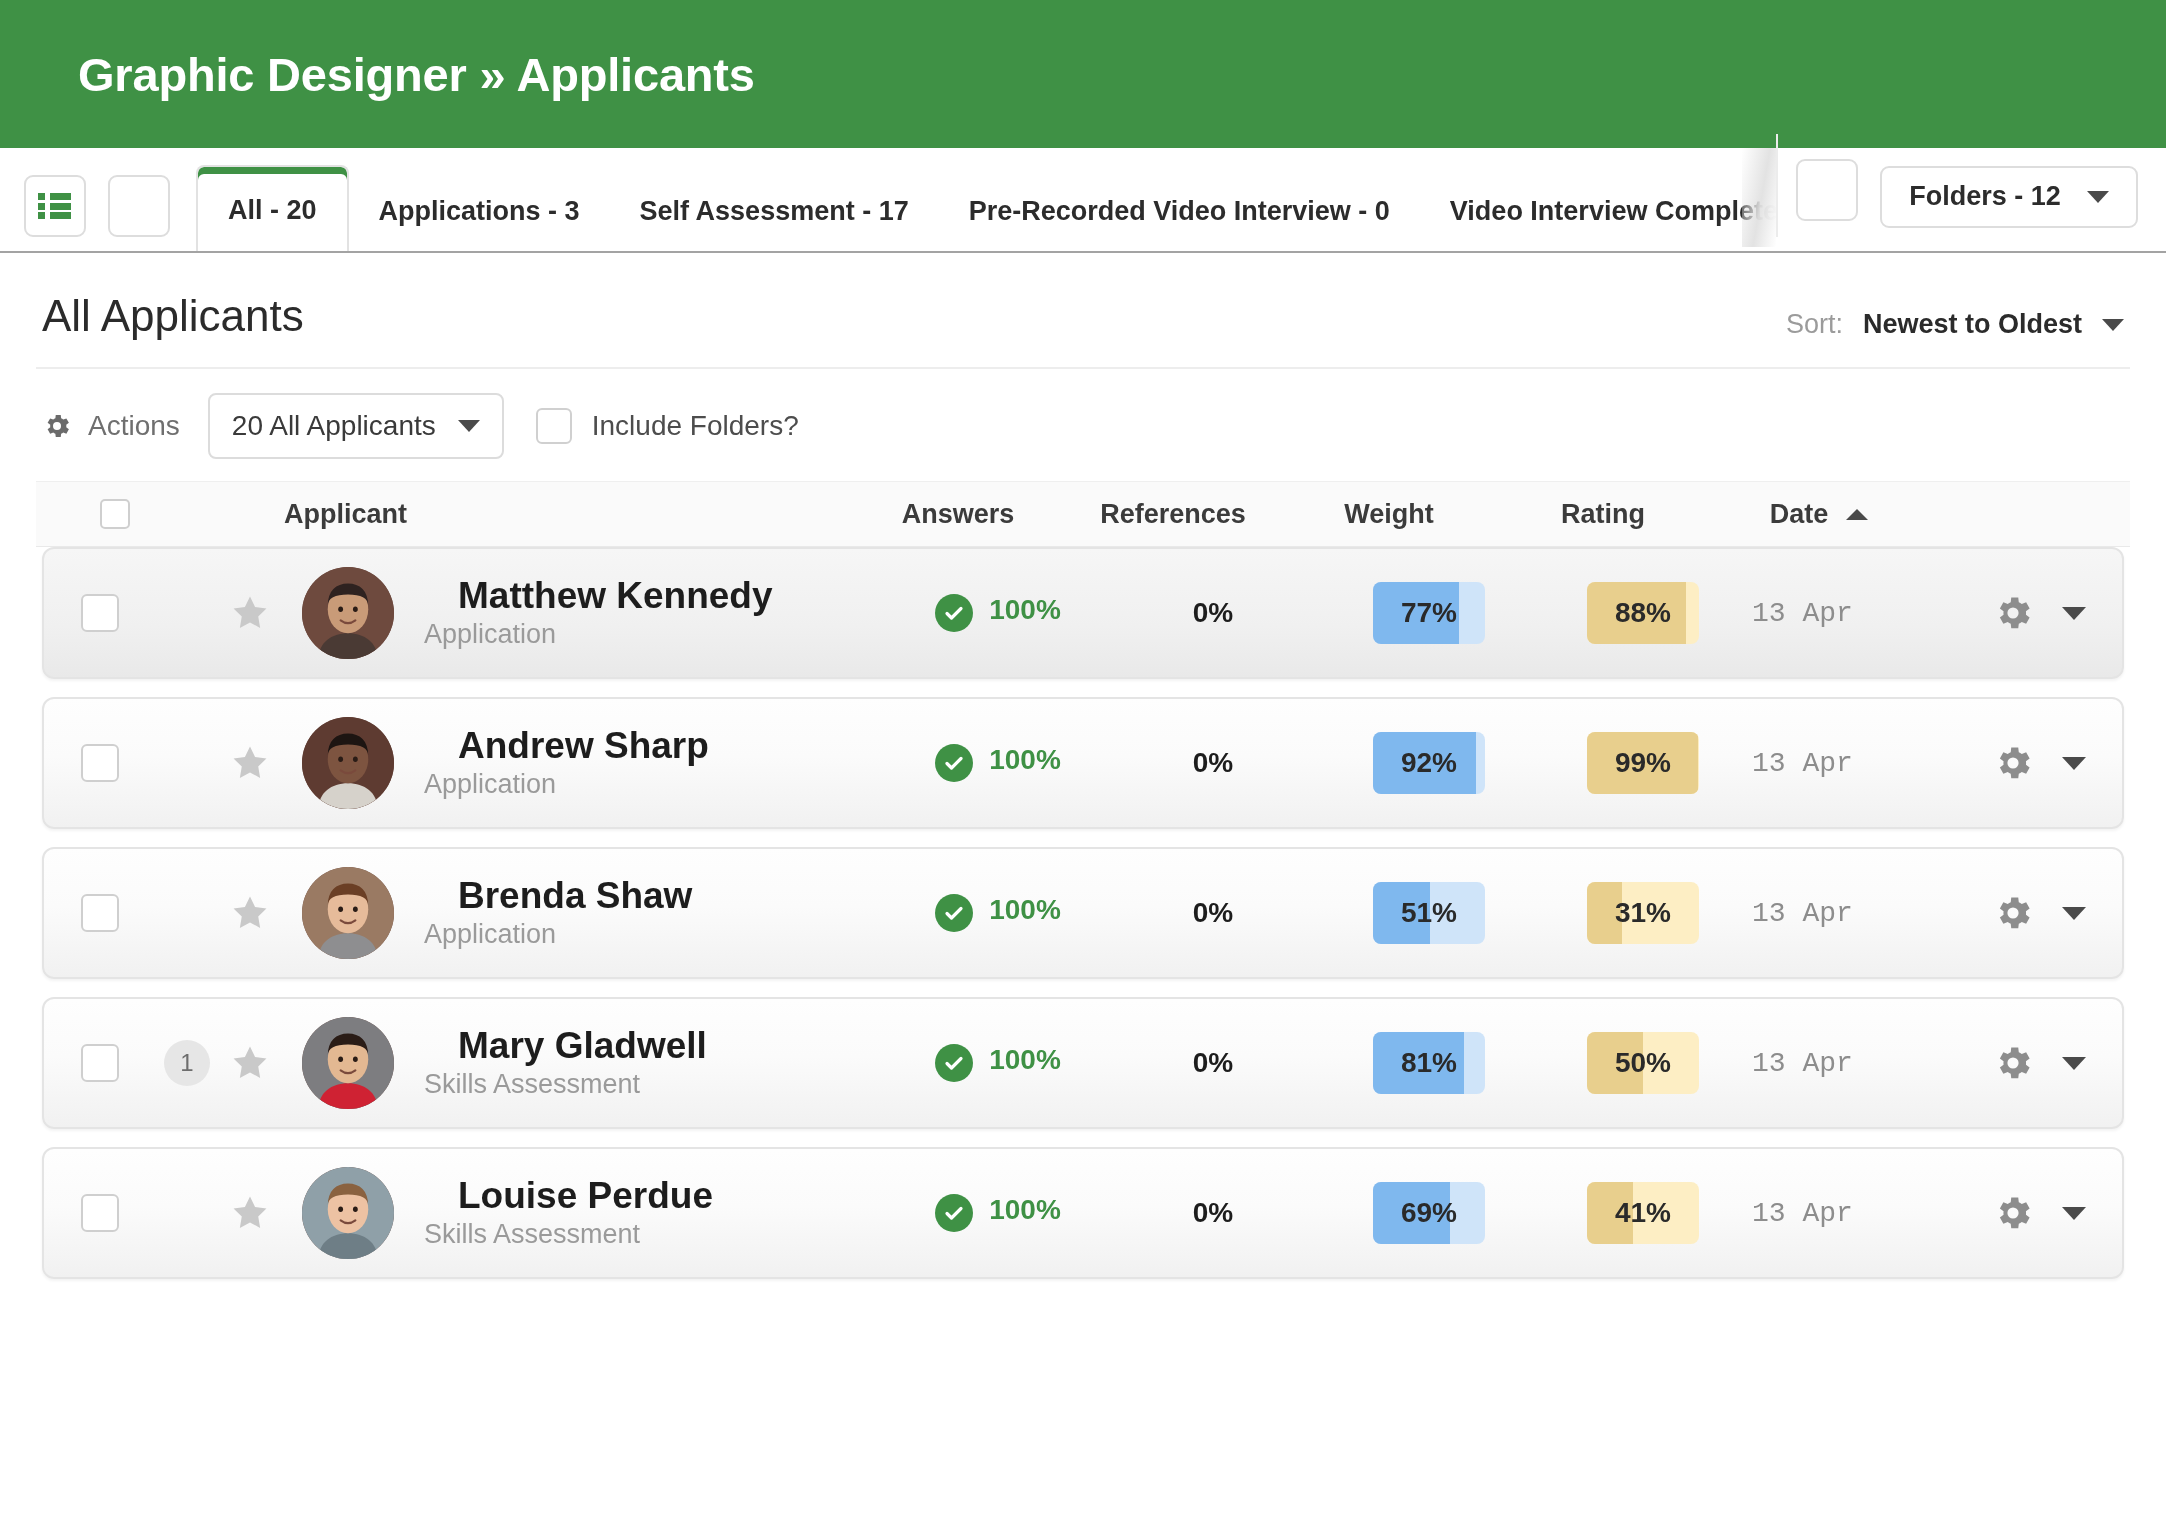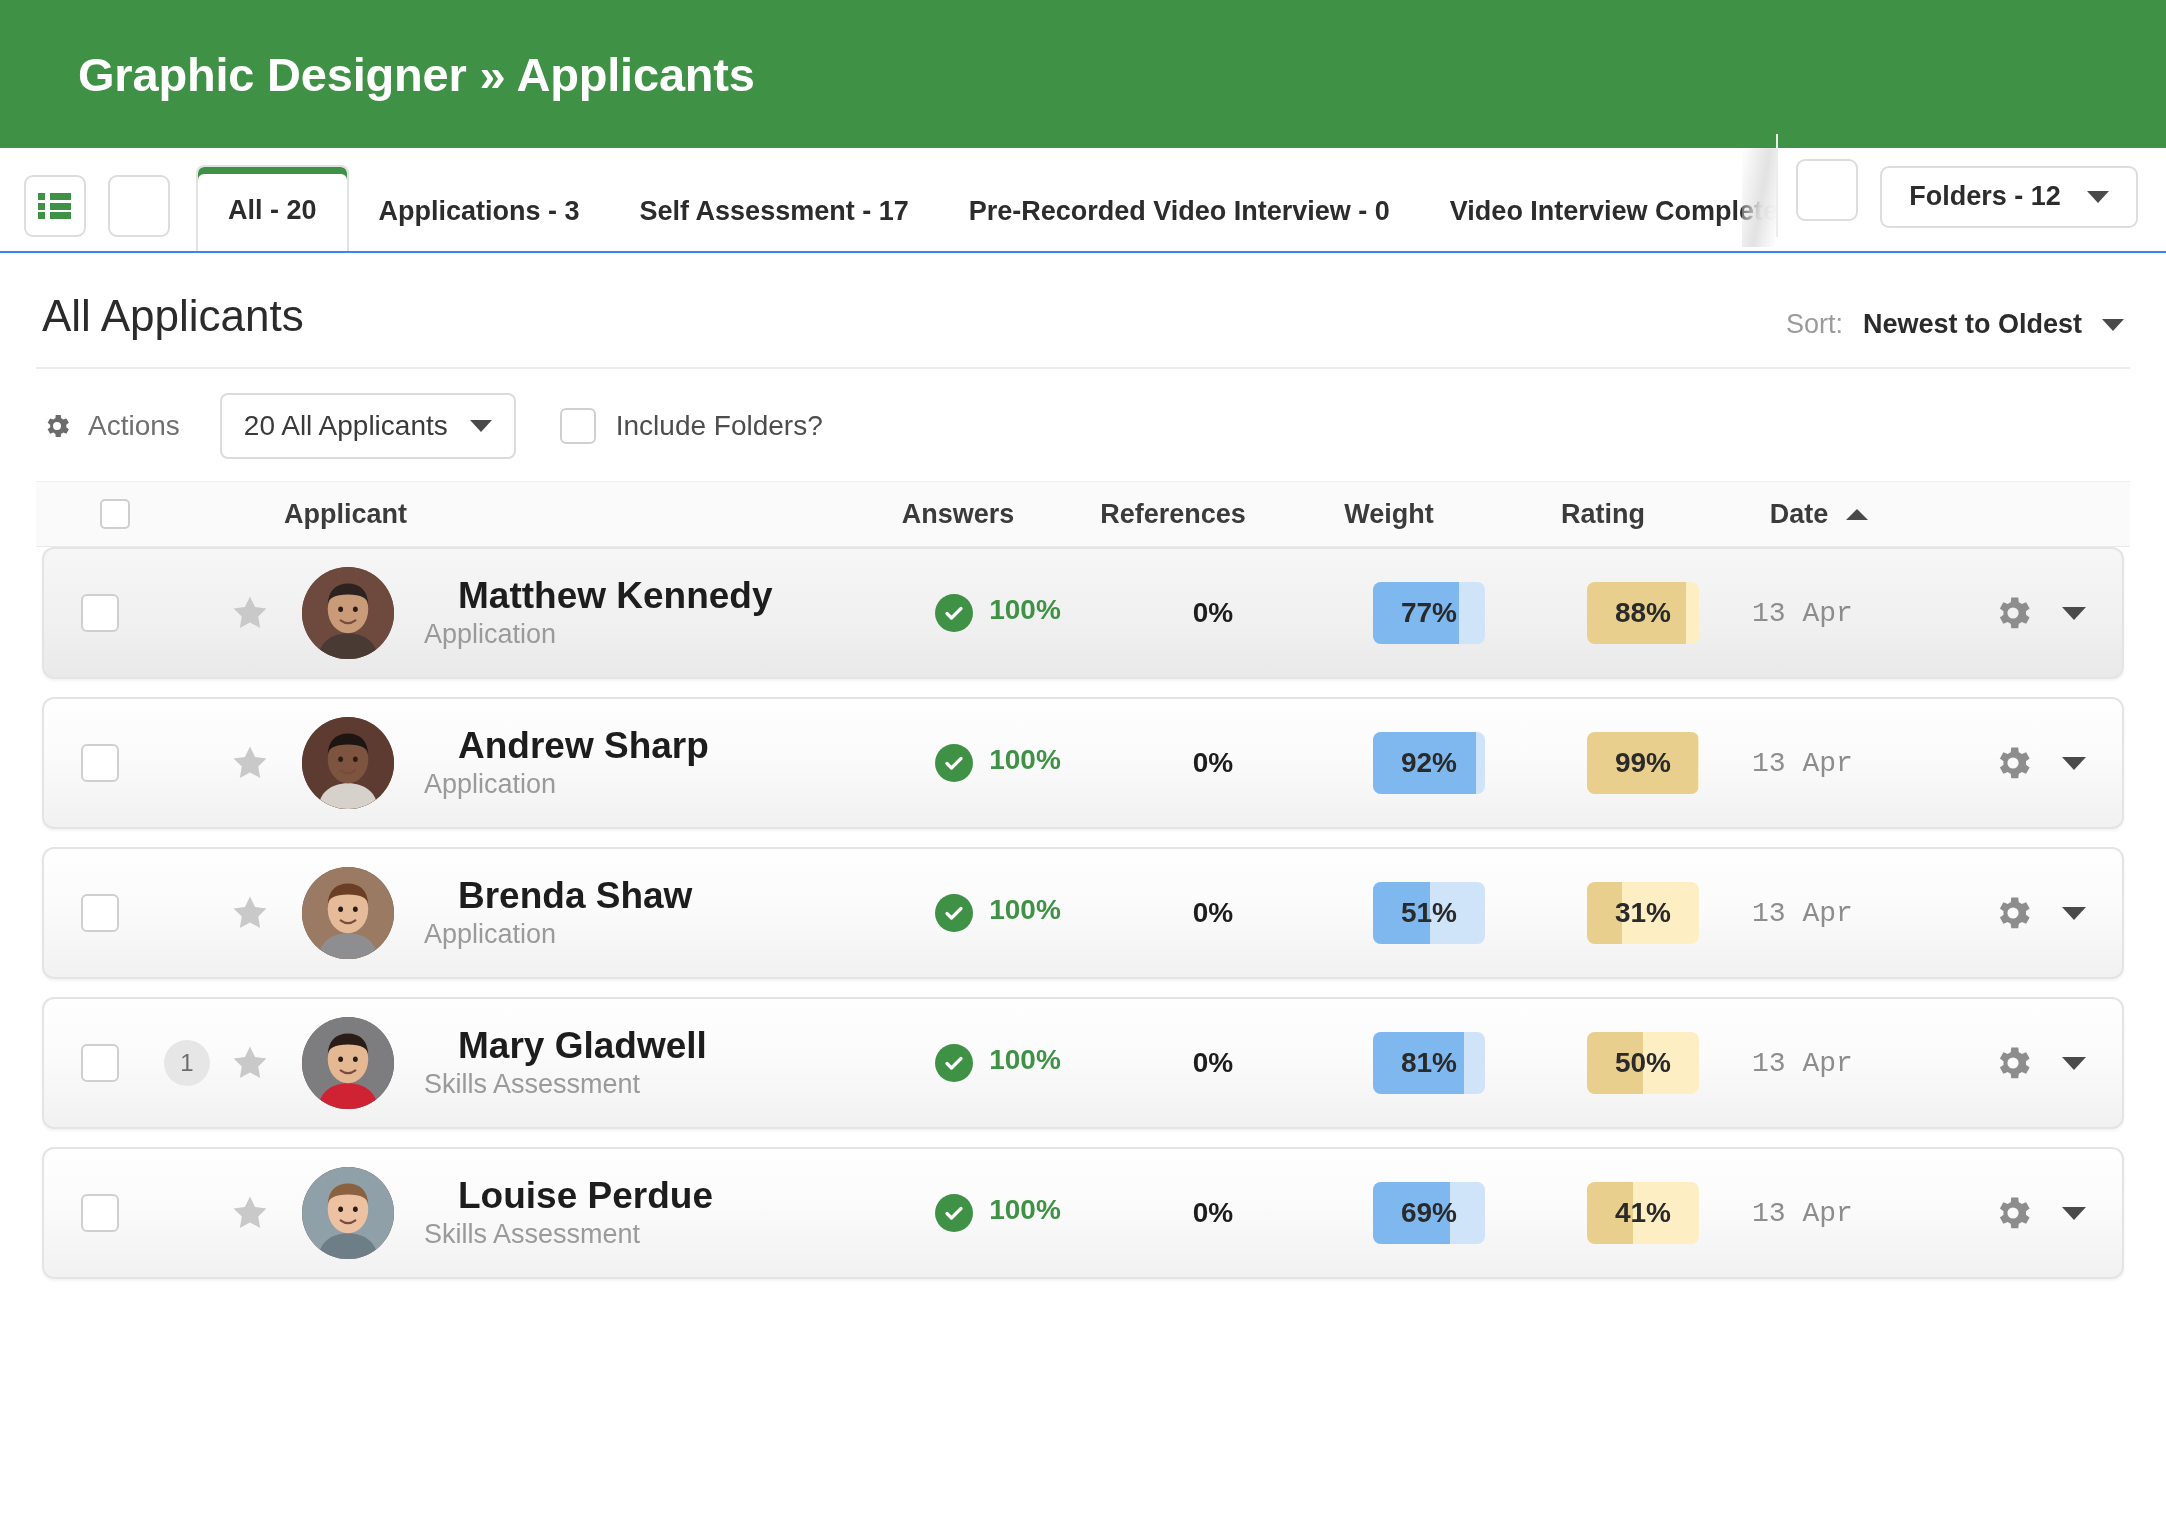--- a/index.html
+++ b/index.html
@@ -30,21 +30,21 @@
     font-weight: bold;
     letter-spacing: -0.2px;
     white-space: nowrap;
   }
 
   
   .tabbar {
     height: 105px;
     flex: 0 0 105px;
     background: #ffffff;
-    border-bottom: 2px solid #3b82f6;
+    border-bottom: 2px solid #a3a3a3;
     display: flex; align-items: flex-end;
     position: relative;
     padding-left: 24px;
   }
   .icon-btn {
     width: 62px; height: 62px;
     border: 2px solid #dddddd;
     border-radius: 9px;
     background: #fff;
     margin-bottom: 14px;
@@ -141,21 +141,21 @@
     padding: 38px 6px 26px 6px;
     border-bottom: 2px solid #ededed;
   }
   .page-title { font-size: 44px; color: #2b2b2b; font-weight: normal; }
   .sort-box { display: flex; align-items: center; gap: 20px; padding-top: 18px; }
   .sort-label { font-size: 27px; color: #9b9b9b; }
   .sort-value { font-size: 27px; color: #2b2b2b; font-weight: bold; }
 
   .toolbar {
     display: flex; align-items: center;
-    gap: 12px;
+    gap: 0;
     padding: 24px 6px 22px 6px;
   }
   .actions { display: flex; align-items: center; gap: 16px; margin-right: 28px; }
   .actions-label { font-size: 28px; color: #6f6f6f; }
   .gear {
     width: 30px; height: 30px;
     position: relative;
     color: #6b6b6b;
   }
   .gear svg { width: 100%; height: 100%; display: block; }

